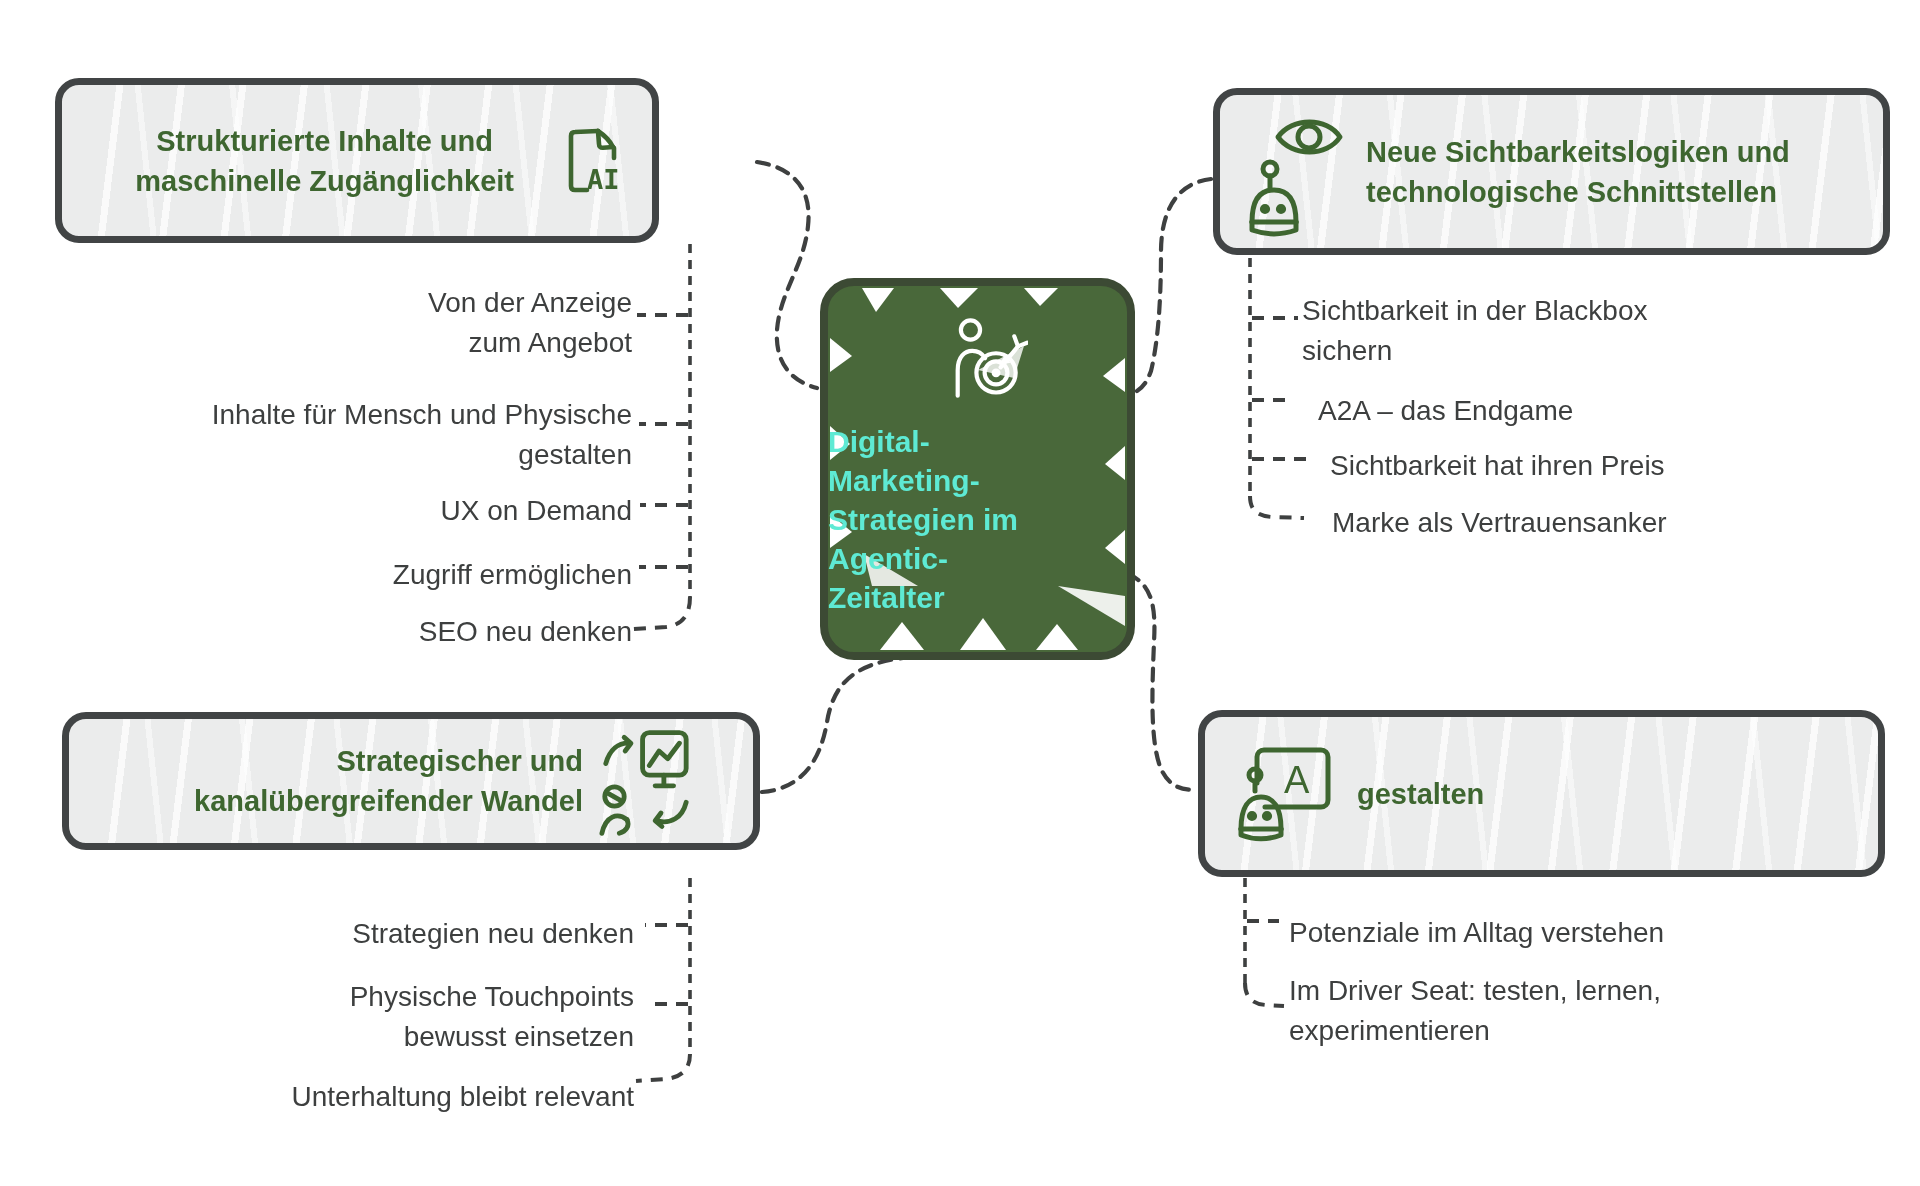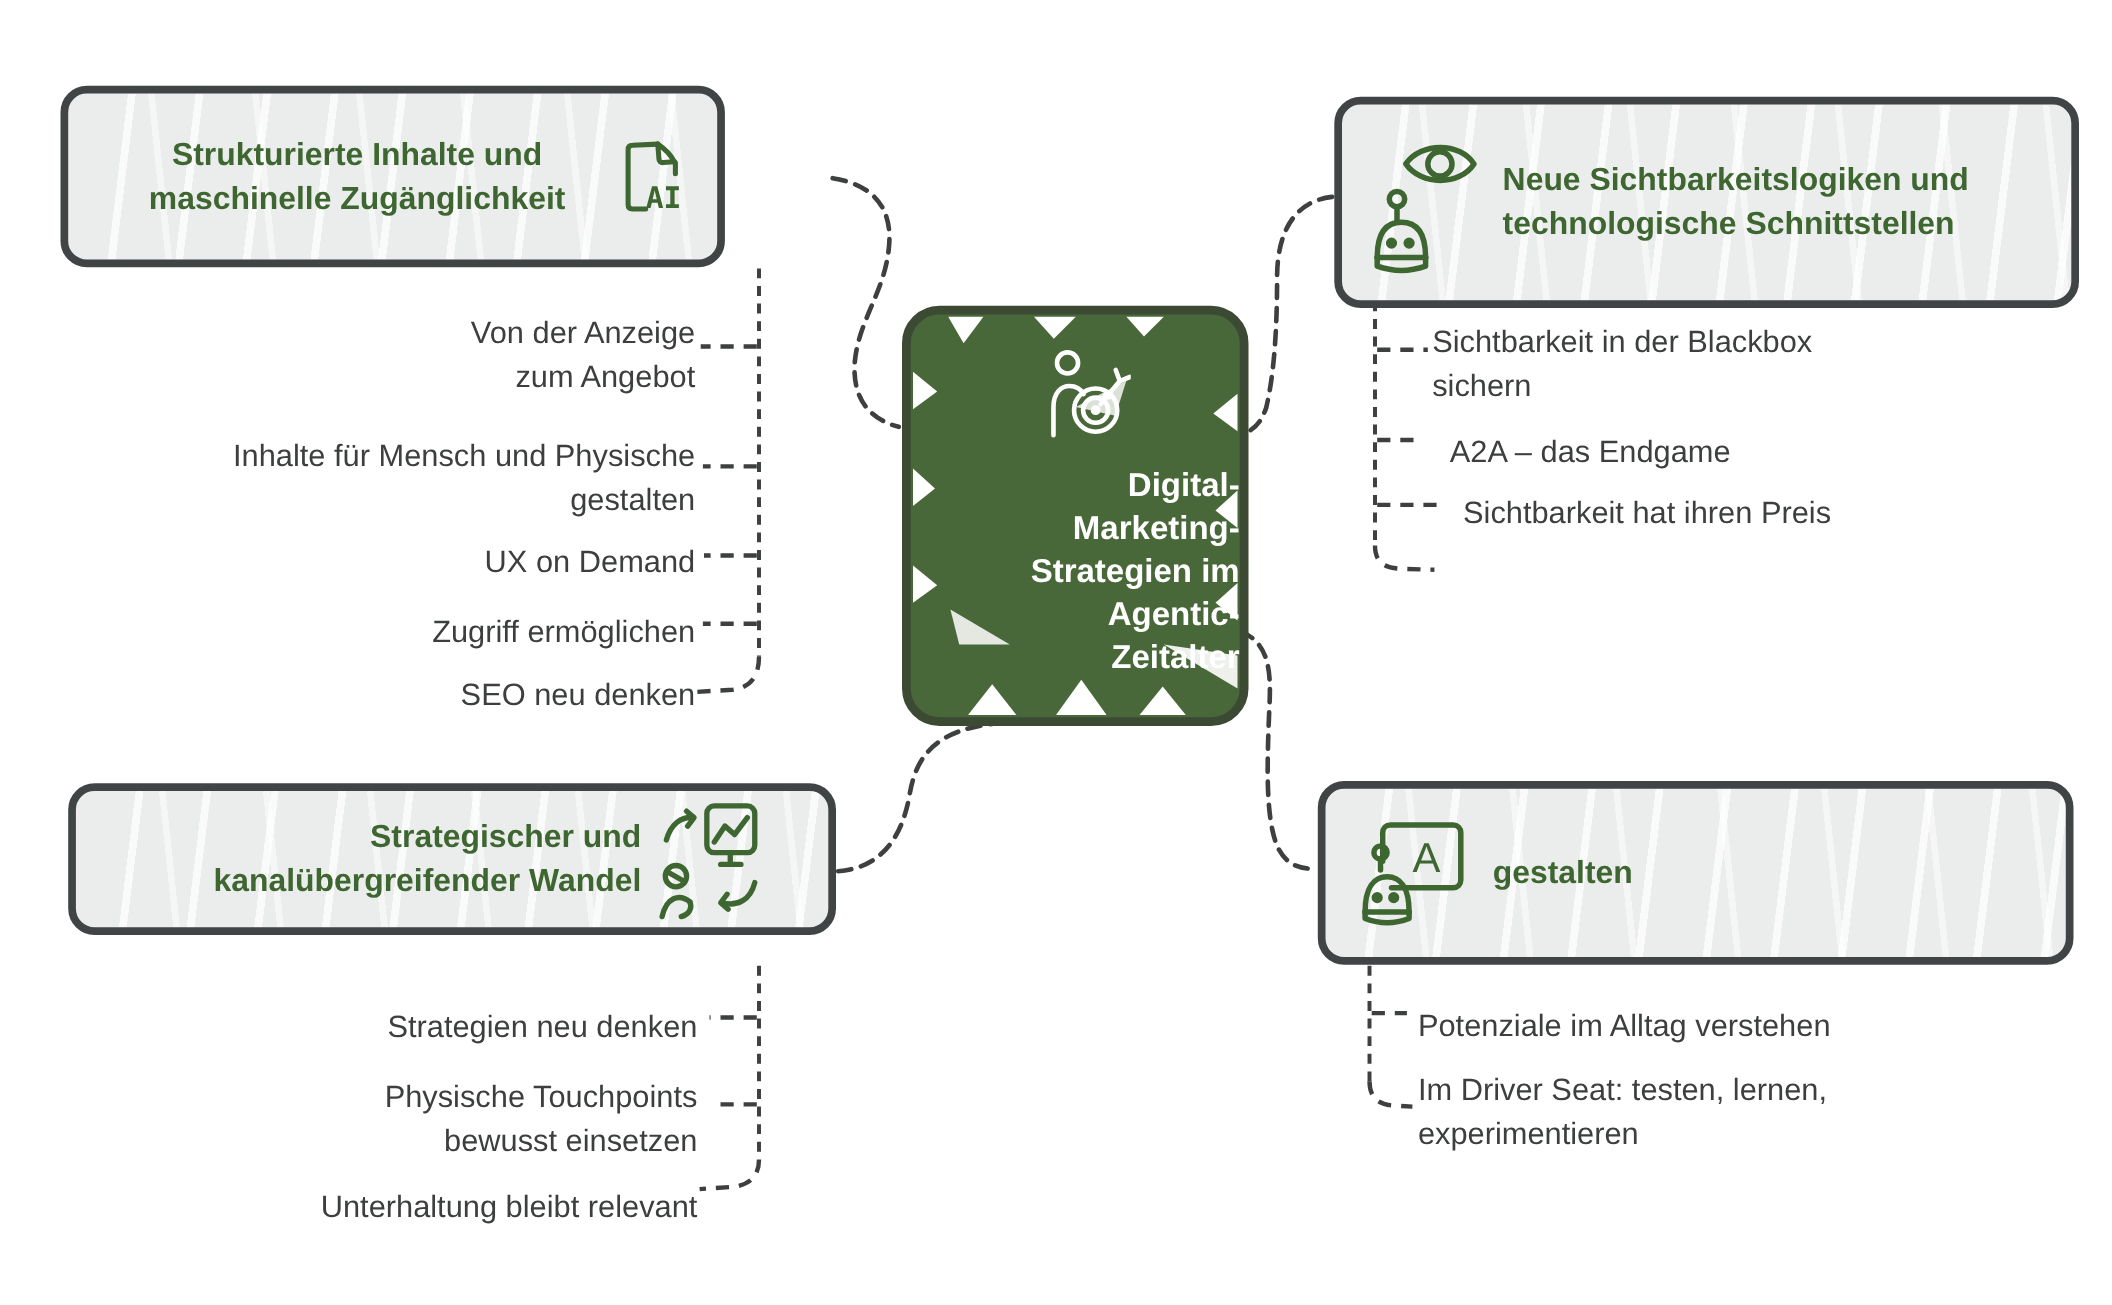--- a/index.html
+++ b/index.html
@@ -22,22 +22,22 @@
   .t-center{text-align:center;}
   .t-right{text-align:right;}
   .t-left{text-align:left;}
   
   #center-node{
     position:absolute;left:820px;top:278px;width:315px;height:382px;box-sizing:border-box;
     background:#49683a;border:8px solid #3c4a34;border-radius:34px;
   }
   #center-node .deco{position:absolute;left:0;top:0;width:100%;height:100%;pointer-events:none;}
   #center-title{
-    position:absolute;left:0;top:136px;width:100%;text-align:right;
-    color:#ffffff;font-weight:bold;font-size:30px;line-height:39px;
+    position:absolute;left:0;top:136px;width:100%;text-align:left;
+    color:#5eead4;font-weight:bold;font-size:30px;line-height:39px;
   }
   #center-title .ln{display:block;}
   #center-icon{position:absolute;left:116px;top:30px;}
   
   .item{
     position:absolute;color:#3d3f3f;font-size:28px;line-height:40px;white-space:nowrap;
   }
   .item .ln{display:block;}
   .item.right{text-align:right;}
   .item.left{text-align:left;}
@@ -132,21 +132,21 @@
       <svg class="icon" width="62" height="72" viewBox="0 0 62 72" fill="none" stroke="#3e6630" stroke-width="4.6" stroke-linecap="round" stroke-linejoin="round">
         <path d="M 36 6 L 13 7 C 10 7 9 8.5 9 11 L 9 61 C 9 64 10.5 65 13 65 L 25 65"></path>
         <path d="M 36 6 L 37 19 C 37 21.5 38.5 23 41 22.8 L 51 22"></path>
         <path d="M 36 6 C 42 10 48 16 51 22"></path>
         <path d="M 52 23 L 52 33"></path>
         <text x="25" y="64" font-family="DejaVu Sans Mono, monospace" font-size="27" font-weight="bold" fill="#3e6630" stroke="none">AI</text>
       </svg>
     </span>
   </div>
 
-  <div class="topic-box" style="left:1213px;top:88px;width:677px;height:192px;justify-content:flex-start;padding-left:26px;gap:20px;">
+  <div class="topic-box" style="left:1213px;top:88px;width:677px;height:167px;justify-content:flex-start;padding-left:26px;gap:20px;">
     <span>
       <svg class="icon" width="100" height="132" viewBox="0 0 100 132" fill="none" stroke="#3e6630" stroke-width="5" stroke-linecap="round" stroke-linejoin="round">
         <path d="M 32 31 C 46 11 81 11 94 31 C 81 51 46 51 32 31 Z"></path>
         <circle cx="63" cy="31" r="11"></circle>
         <circle cx="24" cy="63" r="7"></circle>
         <path d="M 24 70 L 24 82"></path>
         <path d="M 6 116 C 6 94 14 84 28 84 C 42 84 50 94 50 116"></path>
         <path d="M 6 116 L 50 116"></path>
         <path d="M 6 116 L 6 124 C 20 129 36 129 50 124 L 50 116"></path>
         <circle cx="19" cy="103" r="2.6" fill="#3e6630"></circle>
@@ -222,20 +222,23 @@
   <div class="item left" style="top:291px;left:1302px;">
     <span class="ln">Sichtbarkeit in der Blackbox</span>
     <span class="ln">sichern</span>
   </div>
   <div class="item left" style="top:391px;left:1318px;">
     <span class="ln">A2A – das Endgame</span>
   </div>
   <div class="item left" style="top:446px;left:1330px;">
     <span class="ln">Sichtbarkeit hat ihren Preis</span>
   </div>
+  <div class="item left" style="top:503px;left:1332px;">
+    <span class="ln">Marke als Vertrauensanker</span>
+  </div>
 
   <div class="item right" style="top:914px;right:1286px;">
     <span class="ln">Strategien neu denken</span>
   </div>
   <div class="item right" style="top:977px;right:1286px;">
     <span class="ln">Physische Touchpoints</span>
     <span class="ln">bewusst einsetzen</span>
   </div>
   <div class="item right" style="top:1077px;right:1286px;">
     <span class="ln">Unterhaltung bleibt relevant</span>

